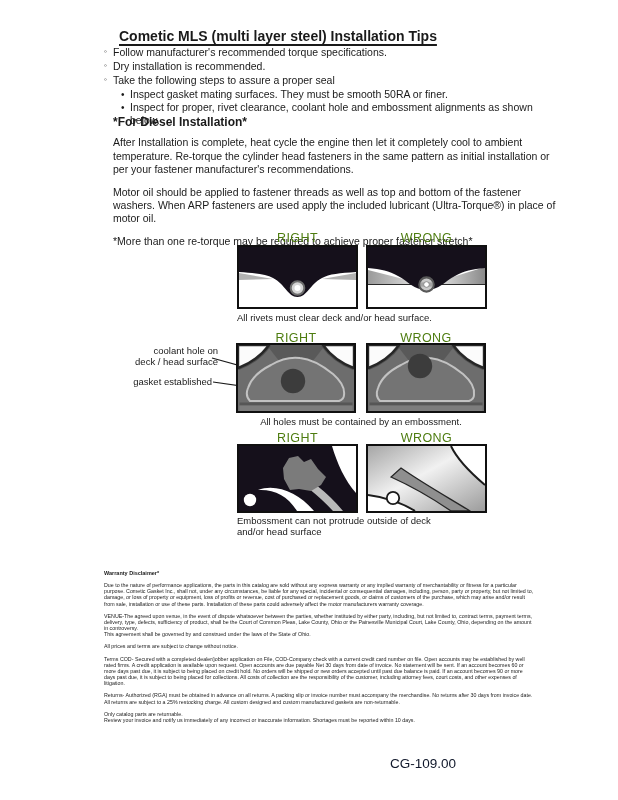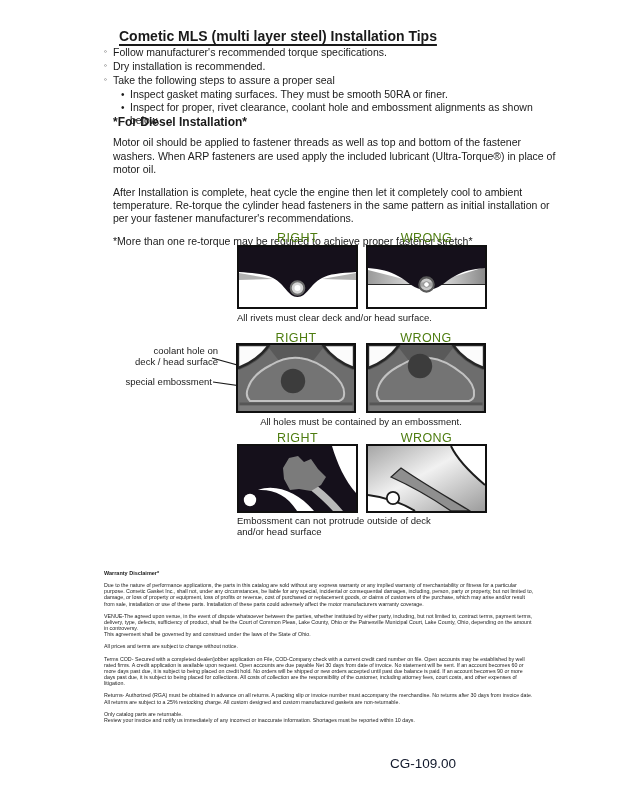--- a/index.html
+++ b/index.html
@@ -57,22 +57,22 @@
       <span>Inspect gasket mating surfaces.  They must be smooth 50RA or finer.</span>
     </div>
     <div class="tip-row sub">
       <span class="mk">•</span>
       <span>Inspect for proper, rivet clearance, coolant hole and embossment alignments as shown below.</span>
     </div>
   </div>
 
   <div class="diesel">
     <h2>*For Diesel Installation*</h2>
+    <p>After Installation is complete, heat cycle the engine then let it completely cool to ambient temperature. Re-torque the cylinder head fasteners in the same pattern as initial installation or per your fastener manufacturer's recommendations.</p>
     <p>Motor oil should be applied to fastener threads as well as top and bottom of the fastener washers. When ARP fasteners are used apply the included lubricant (Ultra-Torque®) in place of motor oil.</p>
-    <p>After Installation is complete, heat cycle the engine then let it completely cool to ambient temperature. Re-torque the cylinder head fasteners in the same pattern as initial installation or per your fastener manufacturer's recommendations.</p>
     <p>*More than one re-torque may be required to achieve proper fastener stretch*</p>
   </div>
 
   <div class="dlabel" style="left:237px;top:231px;width:121px;">RIGHT</div>
   <div class="dlabel" style="left:366px;top:231px;width:121px;">WRONG</div>
 
   <div class="diag" style="left:237px;top:245px;width:121px;height:64px;">
     <svg viewBox="0 0 117 60" preserveAspectRatio="none">
       <rect x="0" y="0" width="117" height="60" fill="#ffffff"></rect>
       <path d="M0,26 L34,32 L0,33 Z" fill="#b2b2b2"></path>
@@ -108,21 +108,21 @@
 
   <div class="caption" style="left:237px;top:312px;">All rivets must clear deck and/or head surface.</div>
 
   <div class="dlabel" style="left:236px;top:331px;width:120px;">RIGHT</div>
   <div class="dlabel" style="left:366px;top:331px;width:120px;">WRONG</div>
 
   <div class="sidelabel" style="left:100px;top:345px;">
     <div>coolant hole on</div>
     <div>deck / head surface</div>
   </div>
-  <div class="sidelabel" style="left:94px;top:376px;">special embossment</div>
+  <div class="sidelabel" style="left:94px;top:376px;">gasket established</div>
 
   <svg class="leaders" style="left:205px;top:348px;" width="95" height="45">
     <line x1="7" y1="10" x2="90" y2="33" stroke="#1a1a1a" stroke-width="1.2"></line>
     <line x1="8" y1="34" x2="57" y2="41" stroke="#1a1a1a" stroke-width="1.2"></line>
   </svg>
 
   <div class="diag" style="left:236px;top:343px;width:120px;height:70px;">
     <svg viewBox="0 0 116 66" preserveAspectRatio="none">
       <rect x="0" y="0" width="116" height="66" fill="#6d6d6d"></rect>
       <path d="M29,0 H87 C74,19 64,27 58,27 C52,27 42,19 29,0 Z" fill="#595959"></path>

